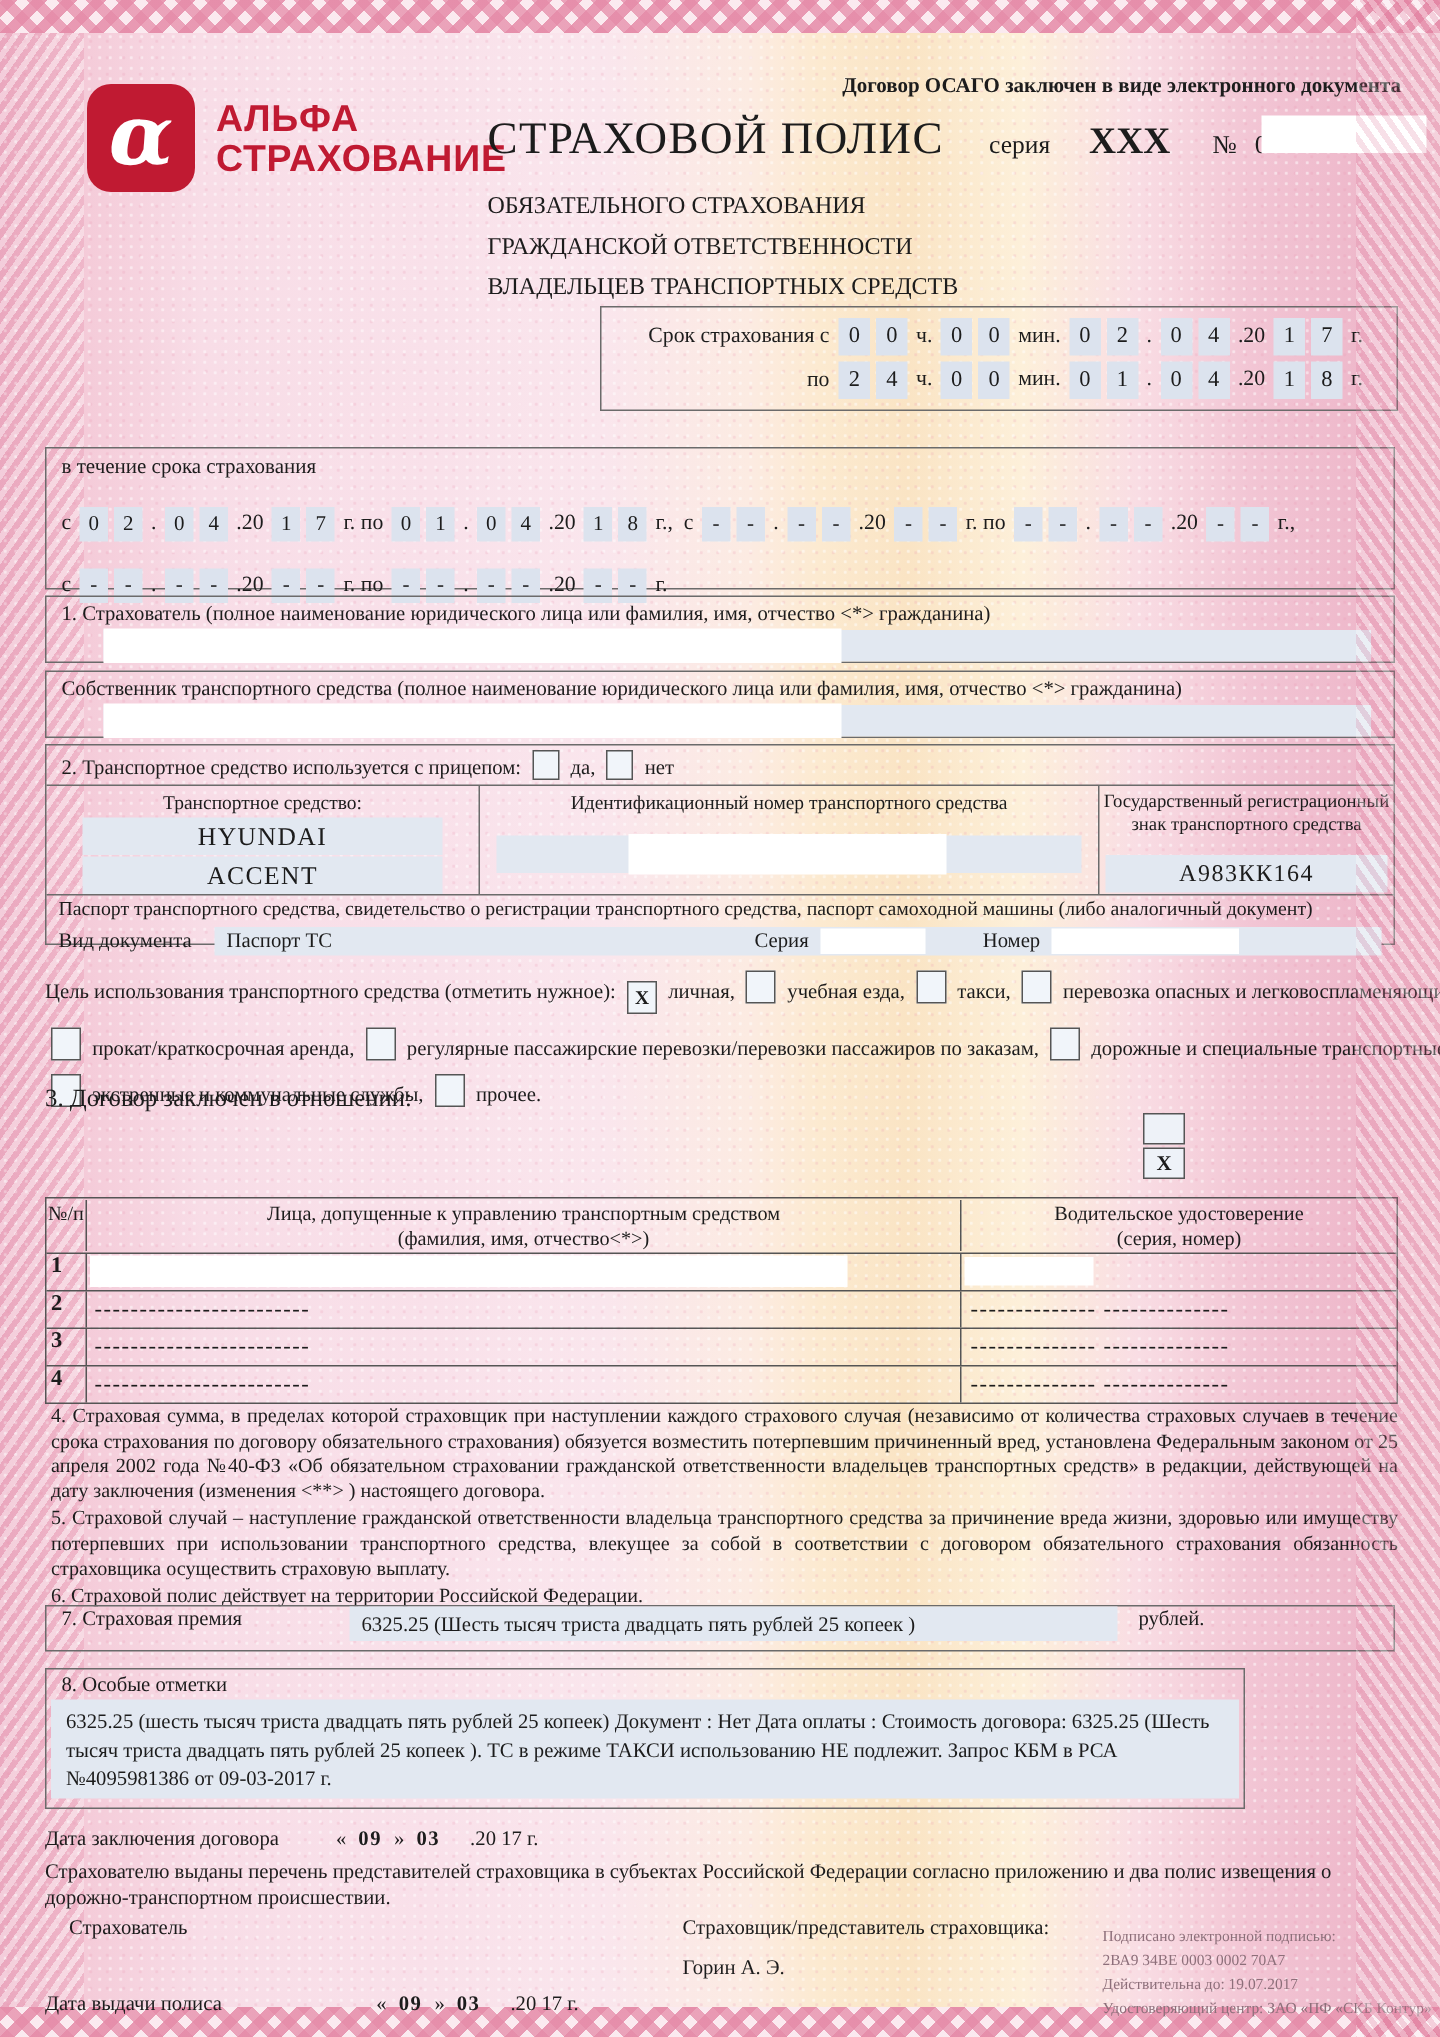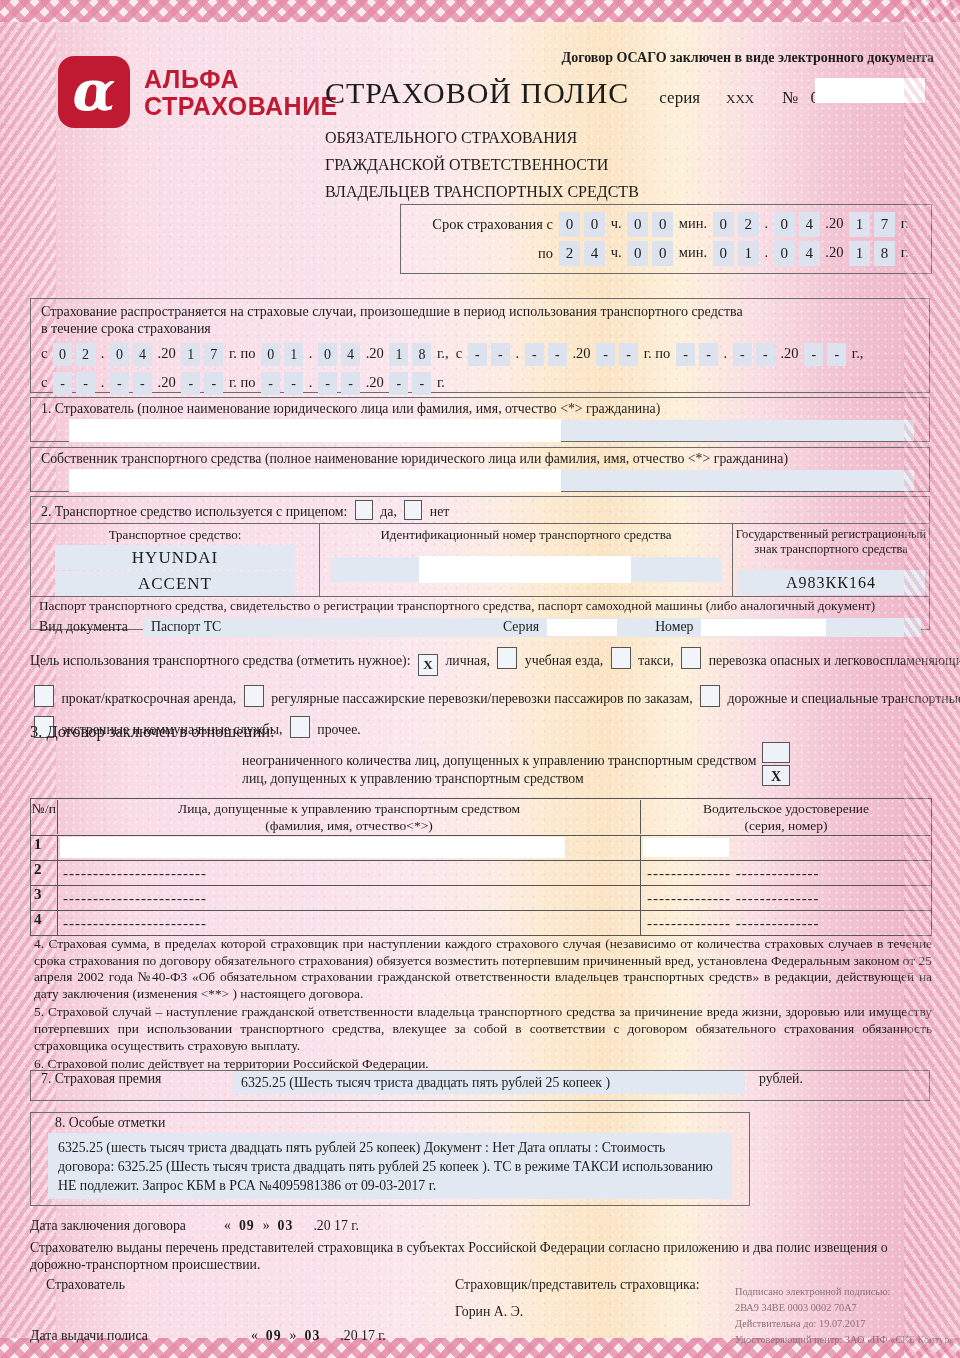--- a/index.html
+++ b/index.html
@@ -38,36 +38,36 @@
 
   
   .edoc{top:50px;right:26px;font-size:14px;font-weight:bold;}
   .brand{top:56px;left:58px;display:flex;align-items:flex-start}
   .brand-mark{width:72px;height:72px;background:#c01a32;border-radius:16px;display:flex;align-items:center;justify-content:center}
   .brand-mark span{color:#fff;font-family:"DejaVu Serif",serif;font-style:italic;font-weight:bold;font-size:56px;line-height:1;margin-top:-4px}
   .brand-text{margin-left:14px;margin-top:10px;font-family:"Liberation Sans",sans-serif;font-weight:bold;font-size:25px;line-height:27px;color:#c01a32;letter-spacing:.5px}
   .title-row{top:76px;left:325px;display:flex;align-items:baseline;white-space:nowrap}
   .doc-title{font-size:30px;font-weight:normal;letter-spacing:1px}
   .series-lbl{font-size:17px;margin-left:30px}
-  .series-val{font-size:13px;font-weight:normal;margin-left:26px}
+  .series-val{font-size:25px;font-weight:bold;margin-left:26px}
   .num-lbl{font-size:17px;margin-left:28px}
   .num-partial{font-size:17px;margin-left:12px}
   .num-box{width:110px;height:25px;margin-left:-4px}
   .subtitle{top:124px;left:325px;font-size:16px;line-height:27px}
 
   
   .term-box{top:204px;left:400px;width:532px;height:70px;padding:5px 16px 5px 4px;box-sizing:border-box;display:flex;flex-direction:column;justify-content:space-around}
   .trow{display:flex;align-items:center;white-space:pre;font-size:14.5px}
   .trow .lbl{display:inline-block;width:148px;text-align:right;padding-right:4px;white-space:normal}
   .cell{display:inline-block;min-width:21px;height:25px;line-height:25px;background:#dce3ee;text-align:center;margin:0 2px;font-size:15px;vertical-align:middle}
 
   
   .period-box{top:298px;left:30px;width:900px;height:95px;box-sizing:border-box;padding:4px 10px}
   .pnote{font-size:14px;line-height:17px}
-  .prow{white-space:pre;font-size:14.5px;margin-top:6px}
+  .prow{white-space:pre;font-size:14.5px;margin-top:18px}
   .period-box .cell{min-width:19px;height:23px;line-height:23px;font-size:14px}
 
   
   .sec-line{left:30px;width:900px;height:45px;box-sizing:border-box;padding:3px 10px}
   .sec-line .lab{font-size:13.8px}
   .fieldbar{position:relative;margin-top:3px;margin-left:28px;height:21px;width:845px}
   .fieldbar .redact{position:absolute;left:0;top:-1px;width:492px;height:23px;background:#fff}
 
   
   .sec2{top:496px;left:30px;width:900px;height:134px;box-sizing:border-box}
@@ -122,21 +122,21 @@
   .paras{top:936px;left:34px;width:898px;font-size:13.4px;line-height:16.6px;text-align:justify}
   .paras p{margin:0 0 2px 0}
 
   
   .sec7{top:1070px;left:30px;width:900px;height:31px;box-sizing:border-box;display:flex;align-items:flex-start;padding:0 10px;font-size:13.8px}
   .sec7 .plab{width:192px}
   .sec7 .pval{width:512px;height:23px;line-height:23px;padding-left:8px;box-sizing:border-box}
   .sec7 .psuf{margin-left:14px}
 
   
-  .sec8{top:1112px;left:30px;width:720px;height:94px;box-sizing:border-box;padding:2px 17px}
+  .sec8{top:1112px;left:30px;width:800px;height:94px;box-sizing:border-box;padding:2px 3px}
   .sec8 .nlab{font-size:13.8px;padding-left:7px}
   .sec8 .ntext{margin-top:2px;height:66px;box-sizing:border-box;padding:5px 10px;font-size:13.8px;line-height:19px}
 
   
   .footer{top:1218px;left:30px;width:902px;font-size:13.8px}
   .dateline .q{margin:0 8px}
   .dateline b{letter-spacing:1px}
   .dateline .ylab{margin-left:20px}
   .dateline .lab1{margin-right:30px}
   .notice{margin-top:5px;line-height:17px;width:880px}
@@ -185,21 +185,20 @@
   <div class="abs term-box bordered">
     <div class="trow">
       <span class="lbl">Срок страхования с</span><span><span class="cell">0</span><span class="cell">0</span> ч. <span class="cell">0</span><span class="cell">0</span> мин. <span class="cell">0</span><span class="cell">2</span> . <span class="cell">0</span><span class="cell">4</span> .20 <span class="cell">1</span><span class="cell">7</span> г.</span>
     </div>
     <div class="trow">
       <span class="lbl">по</span><span><span class="cell">2</span><span class="cell">4</span> ч. <span class="cell">0</span><span class="cell">0</span> мин. <span class="cell">0</span><span class="cell">1</span> . <span class="cell">0</span><span class="cell">4</span> .20 <span class="cell">1</span><span class="cell">8</span> г.</span>
     </div>
   </div>
 
   <div class="abs period-box bordered">
-    <div class="pnote">Страхование распространяется на страховые случаи, произошедшие в период использования транспортного средства</div>
     <div class="pnote">в течение срока страхования</div>
     <div class="prow">с <span class="cell">0</span><span class="cell">2</span> . <span class="cell">0</span><span class="cell">4</span> .20 <span class="cell">1</span><span class="cell">7</span> г. по <span class="cell">0</span><span class="cell">1</span> . <span class="cell">0</span><span class="cell">4</span> .20 <span class="cell">1</span><span class="cell">8</span> г.,  с <span class="cell">-</span><span class="cell">-</span> . <span class="cell">-</span><span class="cell">-</span> .20 <span class="cell">-</span><span class="cell">-</span> г. по <span class="cell">-</span><span class="cell">-</span> . <span class="cell">-</span><span class="cell">-</span> .20 <span class="cell">-</span><span class="cell">-</span> г.,</div>
     <div class="prow">с <span class="cell">-</span><span class="cell">-</span> . <span class="cell">-</span><span class="cell">-</span> .20 <span class="cell">-</span><span class="cell">-</span> г. по <span class="cell">-</span><span class="cell">-</span> . <span class="cell">-</span><span class="cell">-</span> .20 <span class="cell">-</span><span class="cell">-</span> г.</div>
   </div>
 
   <div class="abs sec-line bordered" style="top:397px">
     <div class="lab">1. Страхователь (полное наименование юридического лица или фамилия, имя, отчество &lt;*&gt; гражданина)</div>
     <div class="fieldbar gfield">
         <span class="redact"></span>
       </div>
@@ -248,24 +247,20 @@
   </div>
 
   <div class="abs purpose">
     <div>Цель использования транспортного средства (отметить нужное):  <span class="cbox">X</span> личная,    <span class="cbox"></span> учебная езда,   <span class="cbox"></span> такси,    <span class="cbox"></span> перевозка опасных и легковоспламеняющихся грузов,</div>
     <div><span class="cbox"></span> прокат/краткосрочная аренда,   <span class="cbox"></span> регулярные пассажирские перевозки/перевозки пассажиров по заказам,    <span class="cbox"></span> дорожные и специальные транспортные средства,</div>
     <div><span class="cbox"></span> экстренные и коммунальные службы,   <span class="cbox"></span> прочее.</div>
   </div>
 
   <div class="abs sec3">
     <div class="sec3-title">3. Договор заключен в отношении:</div>
-    <div class="sec3-opts">
-      <div>неограниченного количества лиц, допущенных к управлению транспортным средством</div>
-      <div>лиц, допущенных к управлению транспортным средством</div>
-    </div>
     <div class="opt-boxes">
       <div class="box"></div>
       <div class="box">X</div>
     </div>
   </div>
 
   <div class="abs drivers">
     <div class="dhead">
       <div class="c1">№/п</div>
       <div class="c2">

